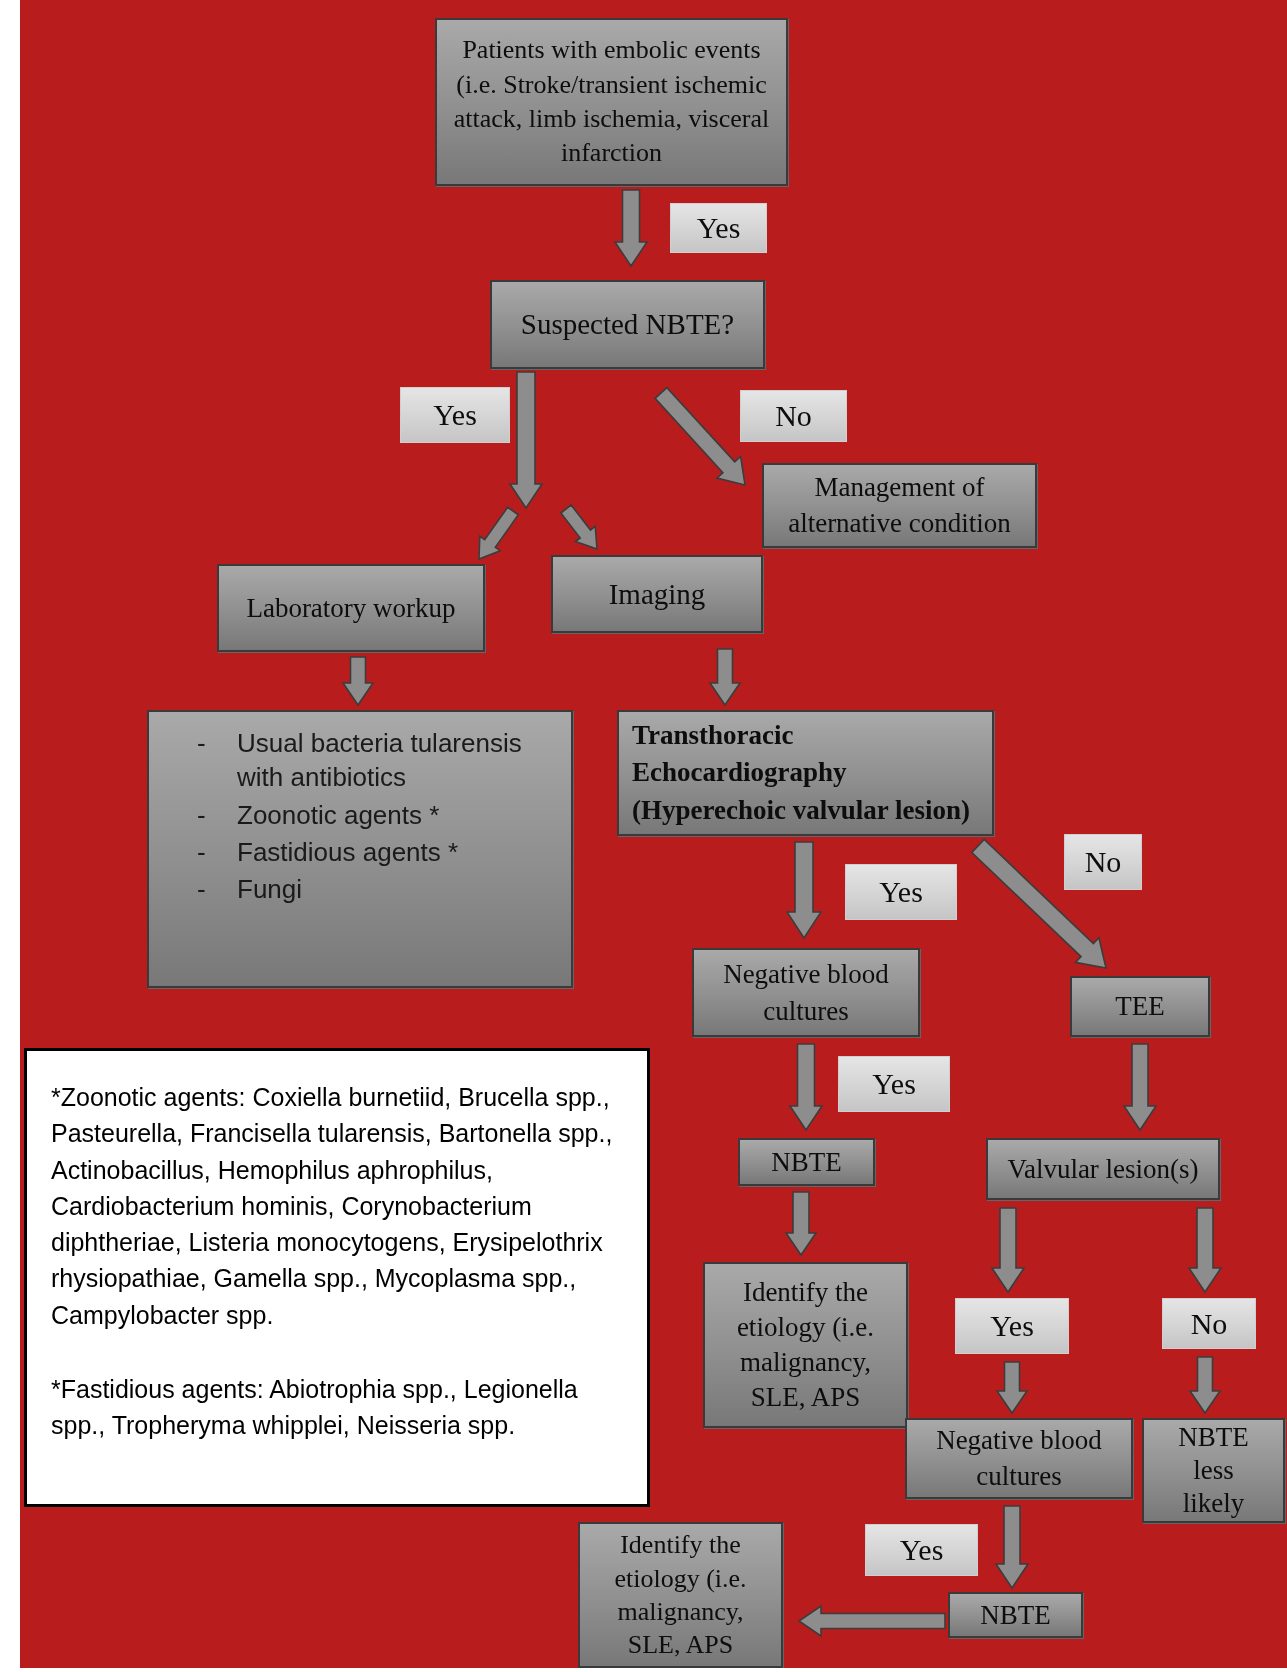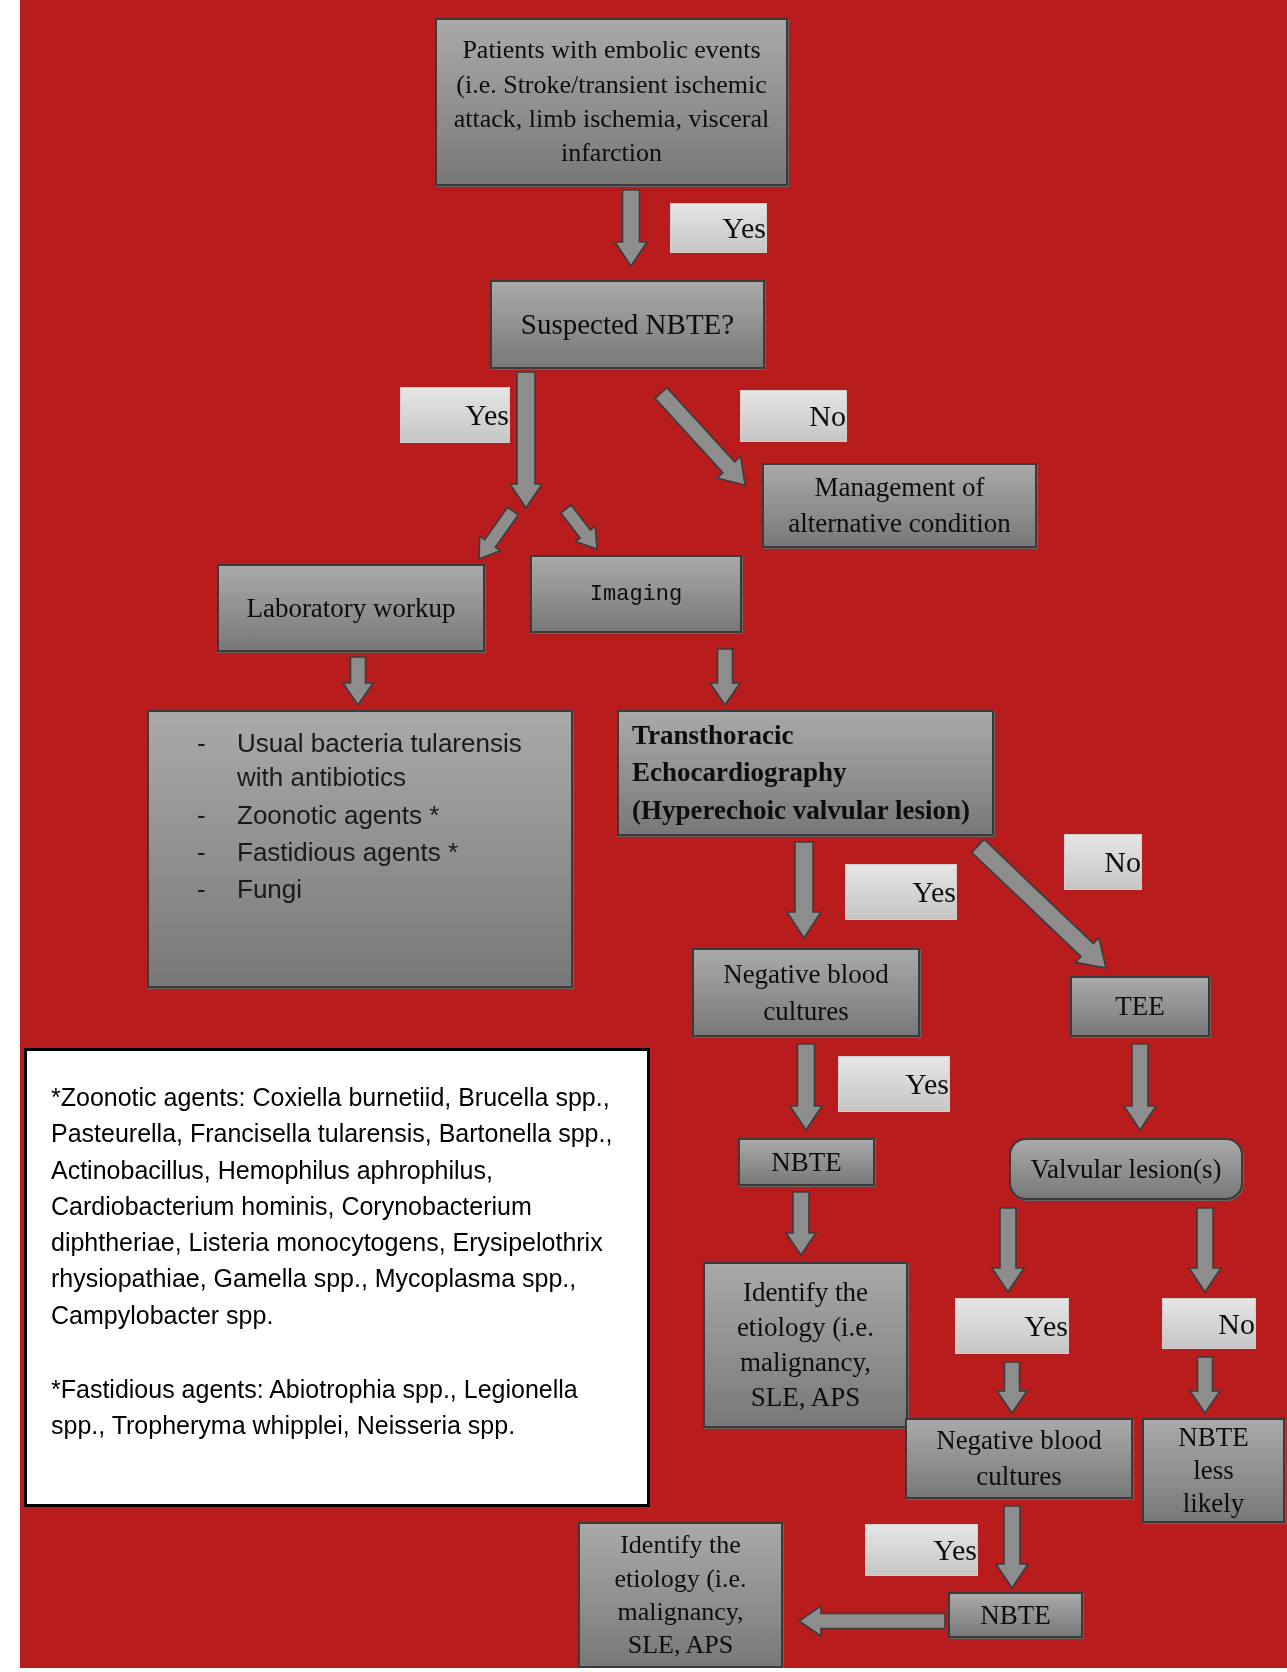--- a/index.html
+++ b/index.html
@@ -15,37 +15,37 @@
     font-family:"Liberation Serif","DejaVu Serif",serif;
     box-shadow:1px 1px 0 #666;
   }
   .node .lbl{white-space:pre-line;}
 
   
   .tag{
     position:absolute;box-sizing:border-box;
     background:linear-gradient(180deg,#e5e5e5 0%,#d4d4d4 55%,#c5c5c5 100%);
     border:1px solid #cfcfcf;
-    display:flex;align-items:center;justify-content:flex-end;
+    display:flex;align-items:center;justify-content:center;
     color:#0d0d0d;font-size:30px;
     font-family:"Liberation Serif","DejaVu Serif",serif;
   }
 
   
   #patients{left:415px;top:18px;width:353px;height:168px;font-size:26px;line-height:1.32;}
   #suspected{left:470px;top:280px;width:275px;height:89px;font-size:29px;}
   #management{left:742px;top:463px;width:275px;height:85px;font-size:27px;line-height:1.3;}
   #laboratory{left:197px;top:564px;width:268px;height:88px;font-size:27px;}
-  #imaging{left:510px;top:555px;width:212px;height:78px;font-size:22px;font-family:Liberation Mono, monospace;}
+  #imaging{left:531px;top:555px;width:212px;height:78px;font-size:29px;}
   #tte{left:597px;top:710px;width:377px;height:126px;font-size:27px;line-height:1.38;
        justify-content:flex-start;text-align:left;padding-left:13px;font-weight:bold;}
   #nbc1{left:672px;top:948px;width:228px;height:89px;font-size:27px;line-height:1.35;}
   #tee{left:1050px;top:976px;width:140px;height:61px;font-size:27px;}
   #nbte1{left:718px;top:1138px;width:137px;height:48px;font-size:27px;}
-  #valvular{left:989px;top:1138px;width:234px;height:62px;font-size:27px;border-radius:17px;}
+  #valvular{left:966px;top:1138px;width:234px;height:62px;font-size:27px;}
   #identify1{left:683px;top:1262px;width:205px;height:166px;font-size:27px;line-height:1.3;}
   #nbc2{left:885px;top:1418px;width:228px;height:81px;font-size:27px;line-height:1.3;}
   #nbteless{left:1122px;top:1418px;width:143px;height:105px;font-size:27px;line-height:1.22;}
   #nbte2{left:928px;top:1592px;width:135px;height:46px;font-size:27px;}
   #identify2{left:558px;top:1522px;width:205px;height:146px;font-size:26px;line-height:1.28;}
 
   
   #ruleout{left:127px;top:710px;width:426px;height:278px;display:block;padding-top:14px;}
   #ruleout .title{font-size:27px;text-align:center;margin-bottom:38px;}
   #ruleout .li{display:flex;text-align:left;padding:0 16px 0 48px;margin-bottom:3px;

